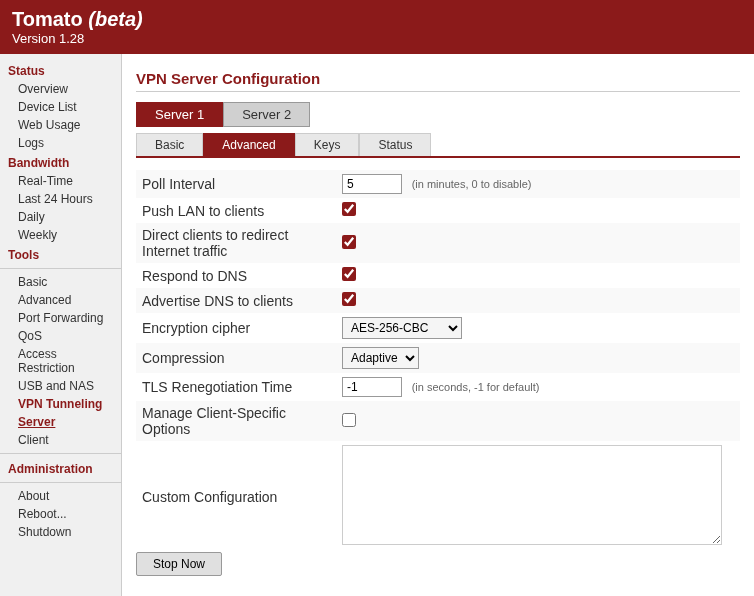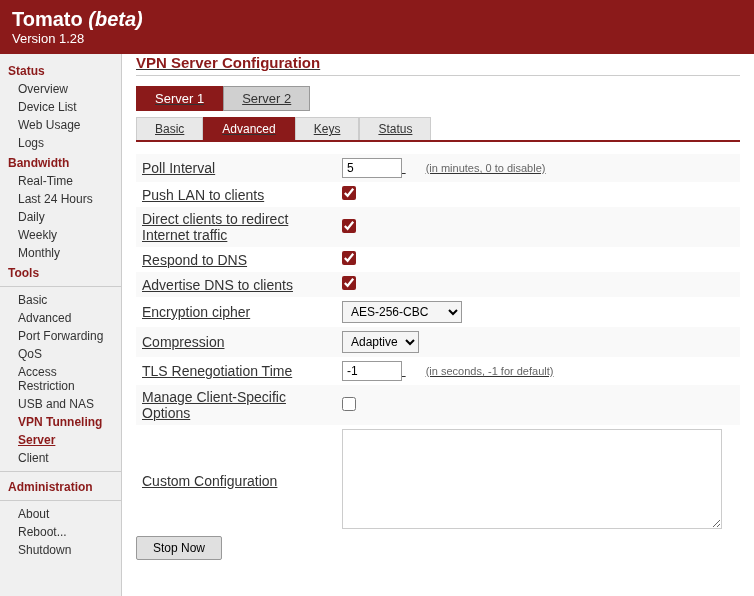--- a/index.html
+++ b/index.html
@@ -16,21 +16,21 @@
 
     
     .sidebar { width: 122px; background: #f0f0f0; border-right: 1px solid #ccc; padding: 6px 0; font-size: 12px; overflow-y: auto; }
     .sidebar .section-header { color: #8B1A1A; font-weight: bold; padding: 4px 8px 2px 8px; }
     .sidebar .item { padding: 2px 8px 2px 18px; color: #333; cursor: pointer; }
     .sidebar .item.active { font-weight: bold; color: #8B1A1A; text-decoration: underline; }
     .sidebar .item.bold { font-weight: bold; color: #8B1A1A; }
     .sidebar hr { border: none; border-top: 1px solid #ccc; margin: 4px 0; }
 
     
-    .main { flex: 1; padding: 0 14px; overflow-y: auto; text-decoration: underline; }
+    .main { flex: 1; padding: 16px 14px; overflow-y: auto; }
     .page-title { font-size: 15px; color: #8B1A1A; font-weight: bold; margin-bottom: 10px; border-bottom: 1px solid #ccc; padding-bottom: 4px; }
 
     
     .server-tabs { display: flex; gap: 0; margin-bottom: 6px; }
     .server-tab { padding: 4px 18px; border: 1px solid #999; background: #d0d0d0; cursor: pointer; font-size: 13px; color: #333; }
     .server-tab.active { background: #8B1A1A; color: #fff; border-color: #8B1A1A; }
 
     
     .sub-tabs { display: flex; gap: 0; margin-bottom: 12px; border-bottom: 2px solid #8B1A1A; }
     .sub-tab { padding: 4px 18px; border: 1px solid #ccc; background: #e8e8e8; cursor: pointer; font-size: 12px; color: #333; border-bottom: none; }
@@ -43,21 +43,21 @@
     .form-table tr:nth-child(odd) td { background: #f9f9f9; }
     .form-table tr:nth-child(even) td { background: #fff; }
 
     .label-text { font-size: 14px; }
 
     input[type="text"] { border: 1px solid #999; padding: 2px 4px; font-size: 12px; }
     input[type="checkbox"] { width: 14px; height: 14px; accent-color: #8B1A1A; }
 
     select { border: 1px solid #999; padding: 2px 4px; font-size: 12px; background: #f5f5f5; }
 
-    .hint { color: #666; font-size: 11px; margin-left: 20px; }
+    .hint { color: #666; font-size: 11px; margin-left: 6px; }
 
     textarea { width: 380px; height: 100px; border: 1px solid #ccc; font-size: 12px; padding: 4px; resize: vertical; }
 
     .stop-btn { background: #e0e0e0; border: 1px solid #999; padding: 4px 16px; font-size: 12px; cursor: pointer; border-radius: 2px; }
   </style>
 </head>
 <body>
 
 <div class="header">
   <div class="app-title">
@@ -74,21 +74,20 @@
     <div class="item">Overview</div>
     <div class="item">Device List</div>
     <div class="item">Web Usage</div>
     <div class="item">Logs</div>
 
     <div class="section-header">Bandwidth</div>
     <div class="item">Real-Time</div>
     <div class="item">Last 24 Hours</div>
     <div class="item">Daily</div>
     <div class="item">Weekly</div>
-    <div class="item">Monthly</div>
 
     <div class="section-header">Tools</div>
     <hr>
     <div class="item">Basic</div>
     <div class="item">Advanced</div>
     <div class="item">Port Forwarding</div>
     <div class="item">QoS</div>
     <div class="item">Access Restriction</div>
     <div class="item">USB and NAS</div>
     <div class="item bold">VPN Tunneling</div>

